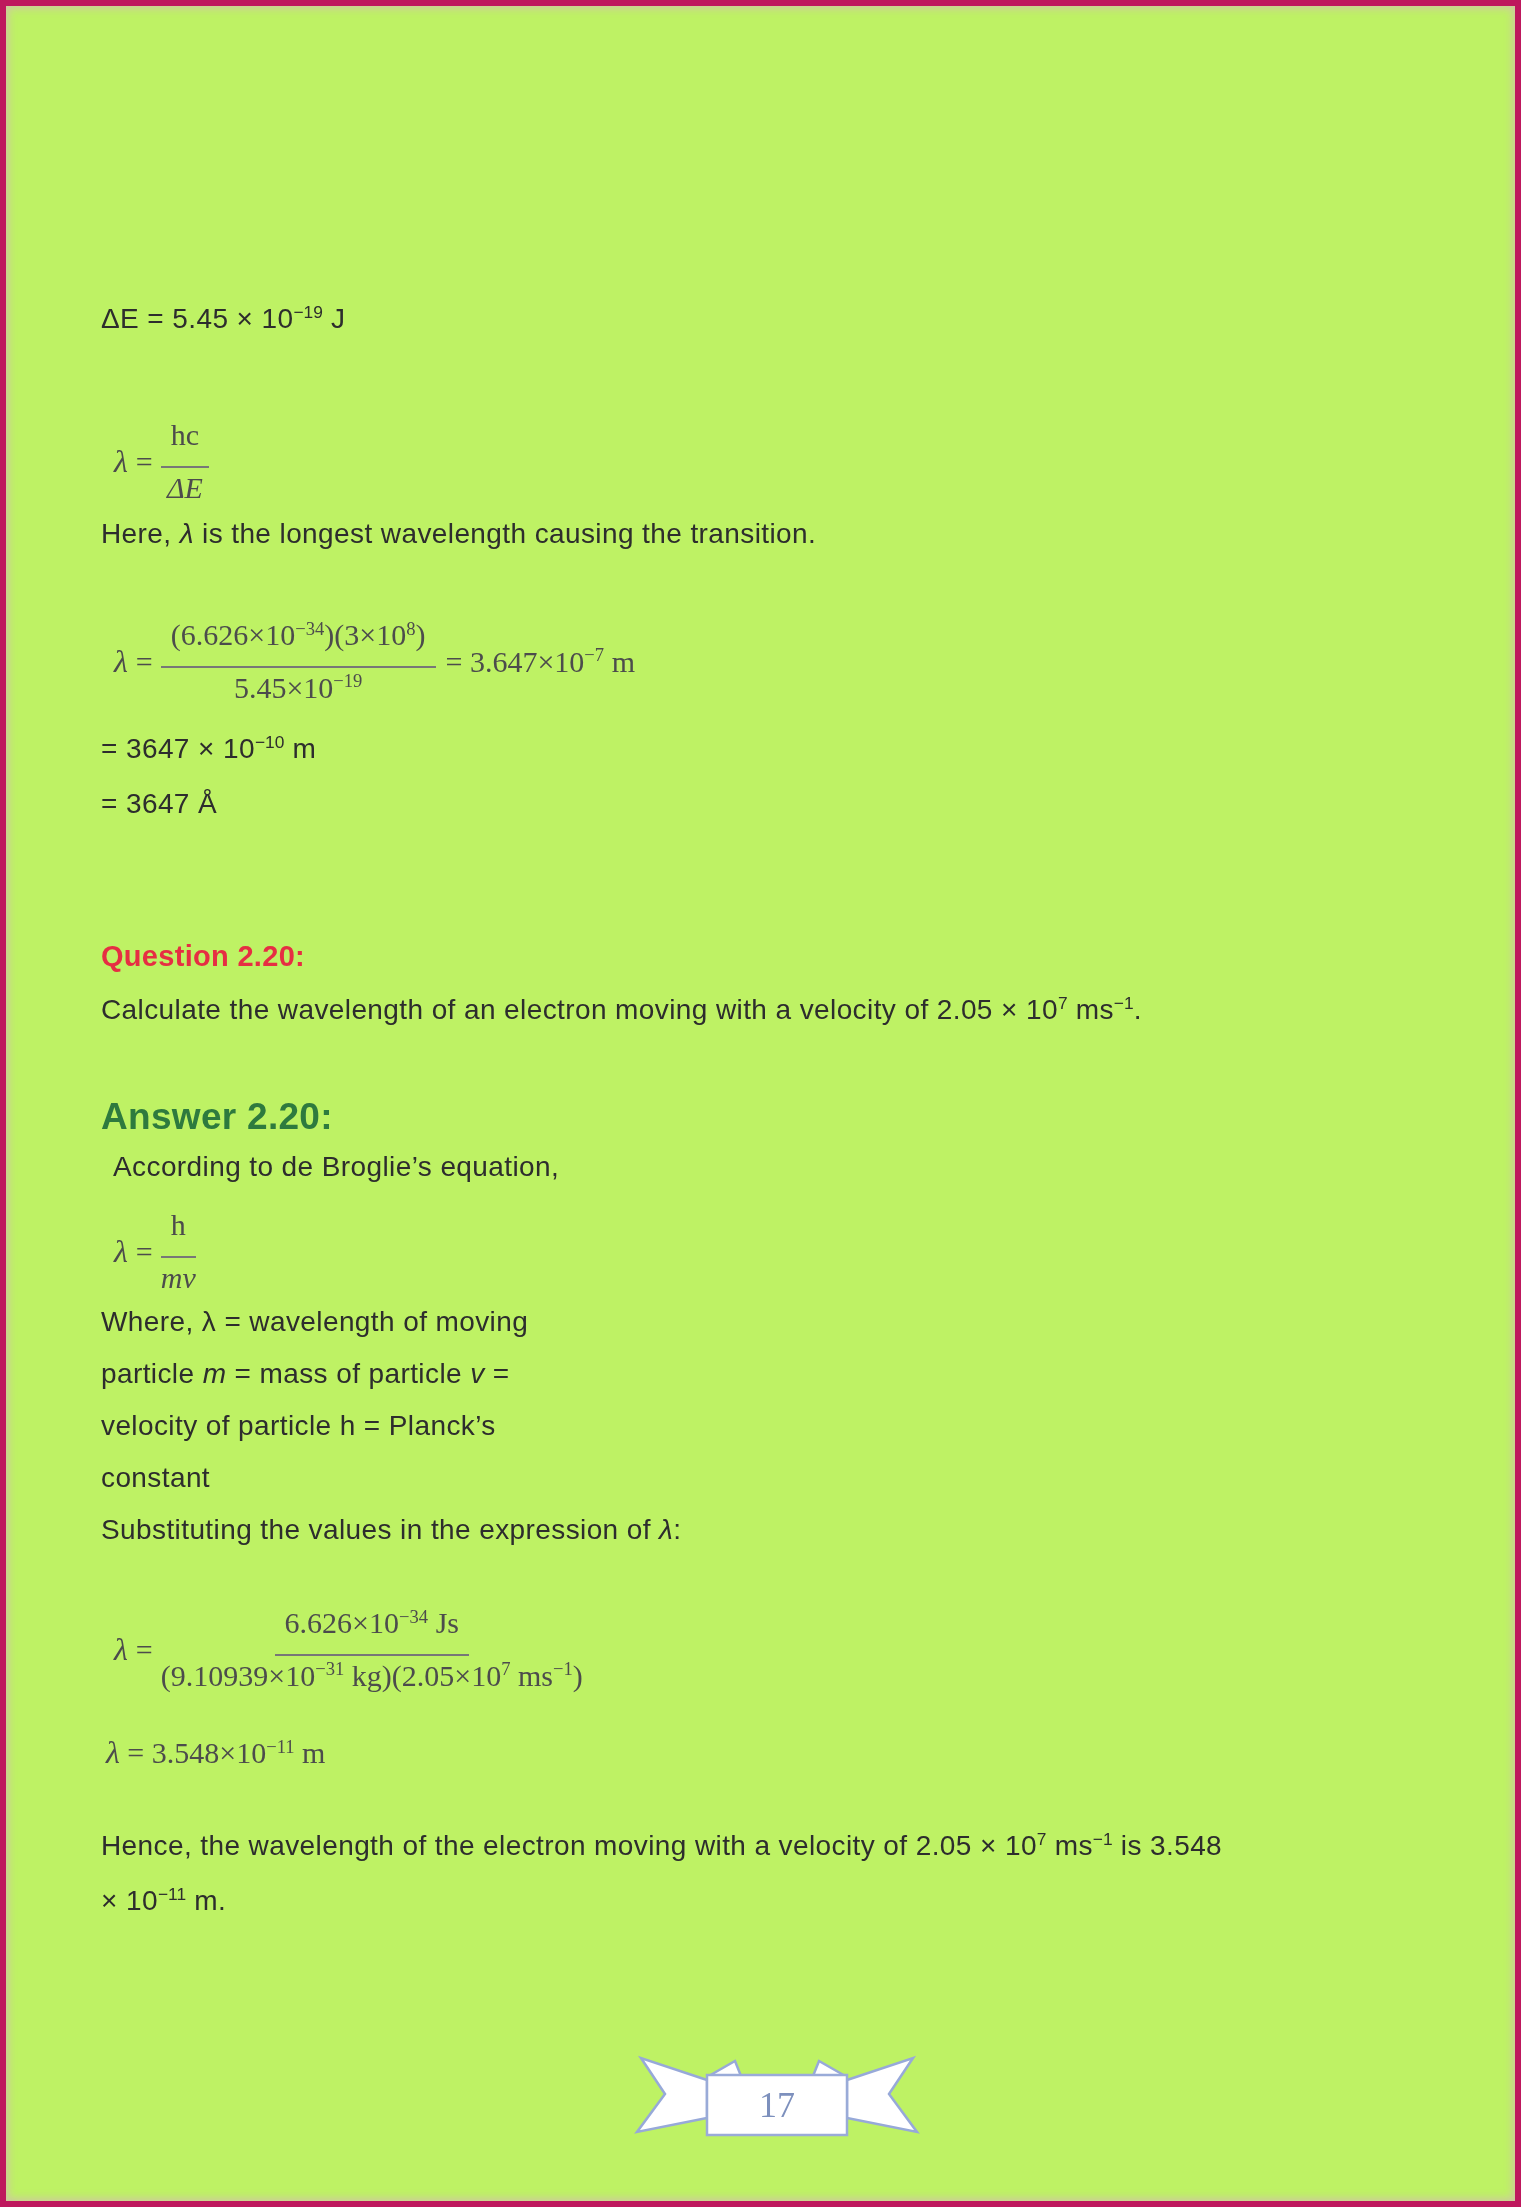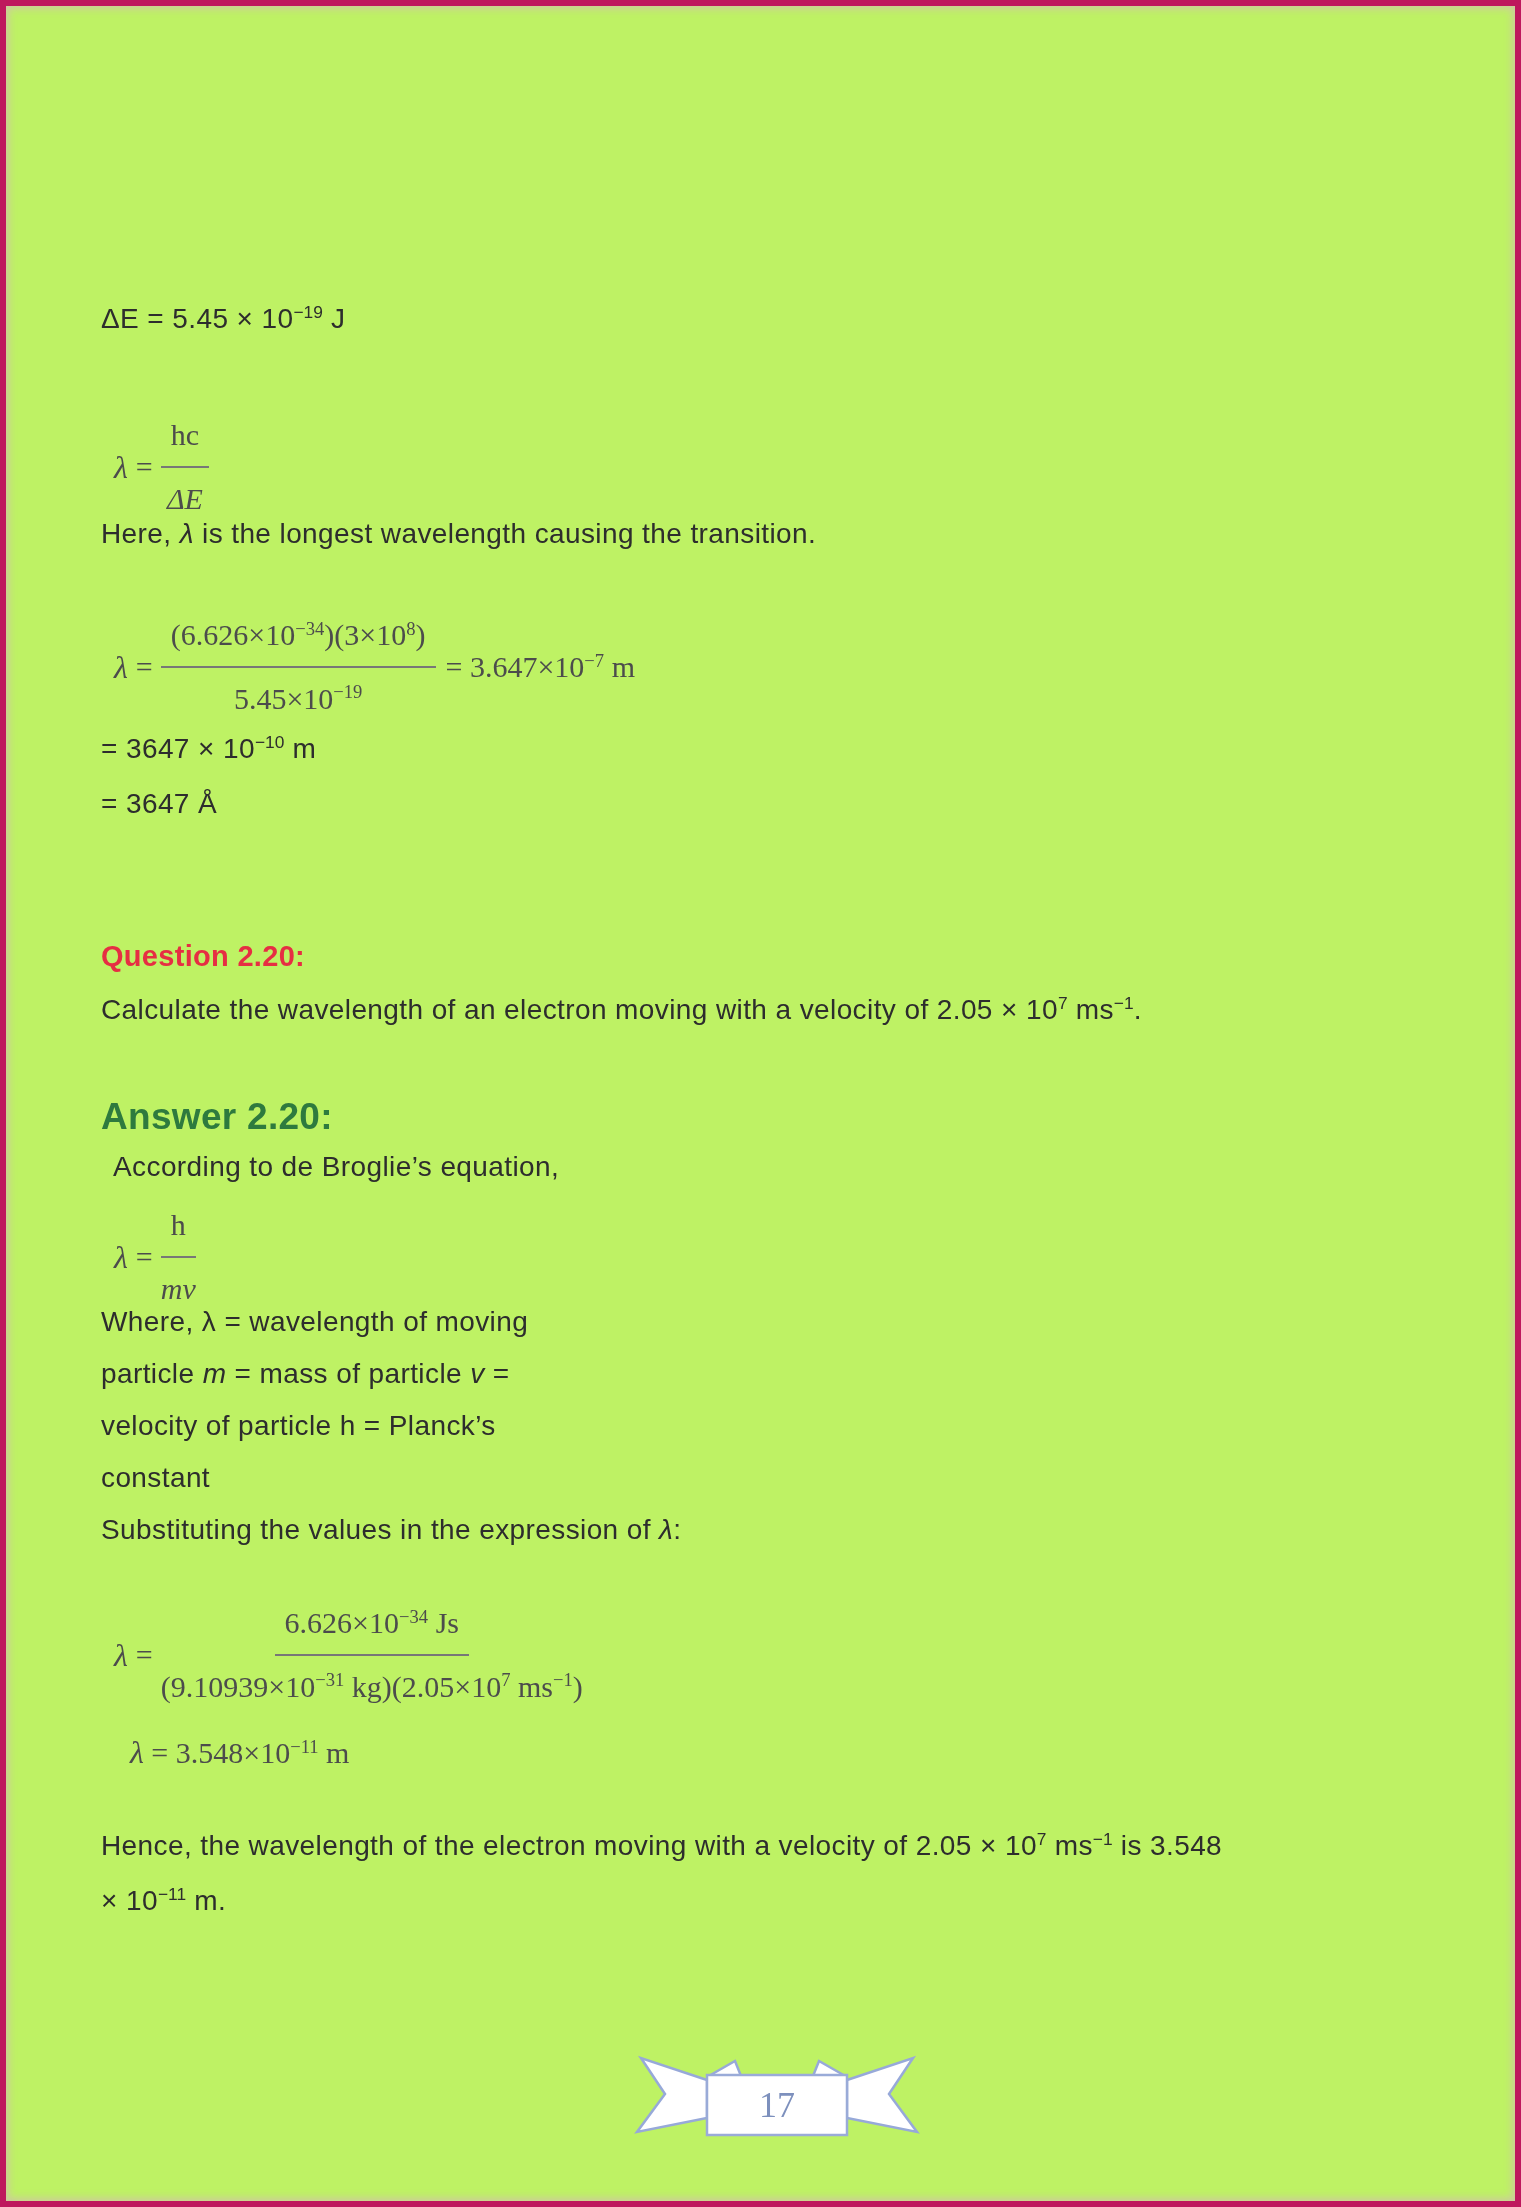--- a/index.html
+++ b/index.html
@@ -24,21 +24,21 @@
   .formula {
     font-family:"Liberation Serif", serif;
     color:#4c4c4c;
     font-size:30px;
     display:flex; align-items:center; white-space:nowrap;
   }
   .formula .lam { font-style:italic; font-size:32px; padding-right:6px; }
   .formula .eq { padding:0 8px 0 2px; }
   .frac { display:inline-flex; flex-direction:column; align-items:center; }
   .frac .num { padding:0 10px 13px; border-bottom:2px solid #777; line-height:1.15; }
-  .frac .den { padding-top:14px; line-height:1.15; }
+  .frac .den { padding-top:3px; line-height:1.15; }
   .formula .rhs { padding-left:10px;text-align:center; }
   .f-line2 { font-family:"Liberation Serif", serif; color:#4c4c4c; font-size:30px; white-space:nowrap; }
   .f-line2 .lam { font-style:italic; font-size:32px; }
   .ribbon-text {
     font-family:"Liberation Serif", serif;
     fill:#7d90bd;
   }
 </style>
 </head>
 <body>
@@ -109,21 +109,21 @@
 
   <div class="abs formula" style="left:108px; top:1600px;">
     <span class="lam">λ</span>
     <span class="eq">=</span>
     <span class="frac">
       <span class="num"><span>6.626×10</span><span class="sup">−34</span><span> Js</span></span>
       <span class="den"><span>(9.10939×10</span><span class="sup">−31</span><span> kg)(2.05×10</span><span class="sup">7</span><span> ms</span><span class="sup">−1</span><span>)</span></span>
     </span>
   </div>
 
-  <div class="abs f-line2" style="left:124px; top:1728px;">
+  <div class="abs f-line2" style="left:100px; top:1728px;">
     <span class="lam">λ</span><span> = 3.548×10</span><span class="sup">−11</span><span> m</span>
   </div>
 
   <div class="abs body-line" style="left:95px; top:1824px;">
     <span>Hence, the wavelength of the electron moving with a velocity of 2.05 × 10</span><span class="sup">7</span><span> ms</span><span class="sup">−1</span><span> is 3.548</span>
   </div>
   <div class="abs body-line" style="left:95px; top:1879px;">
     <span>× 10</span><span class="sup">−11</span><span> m.</span>
   </div>
 

